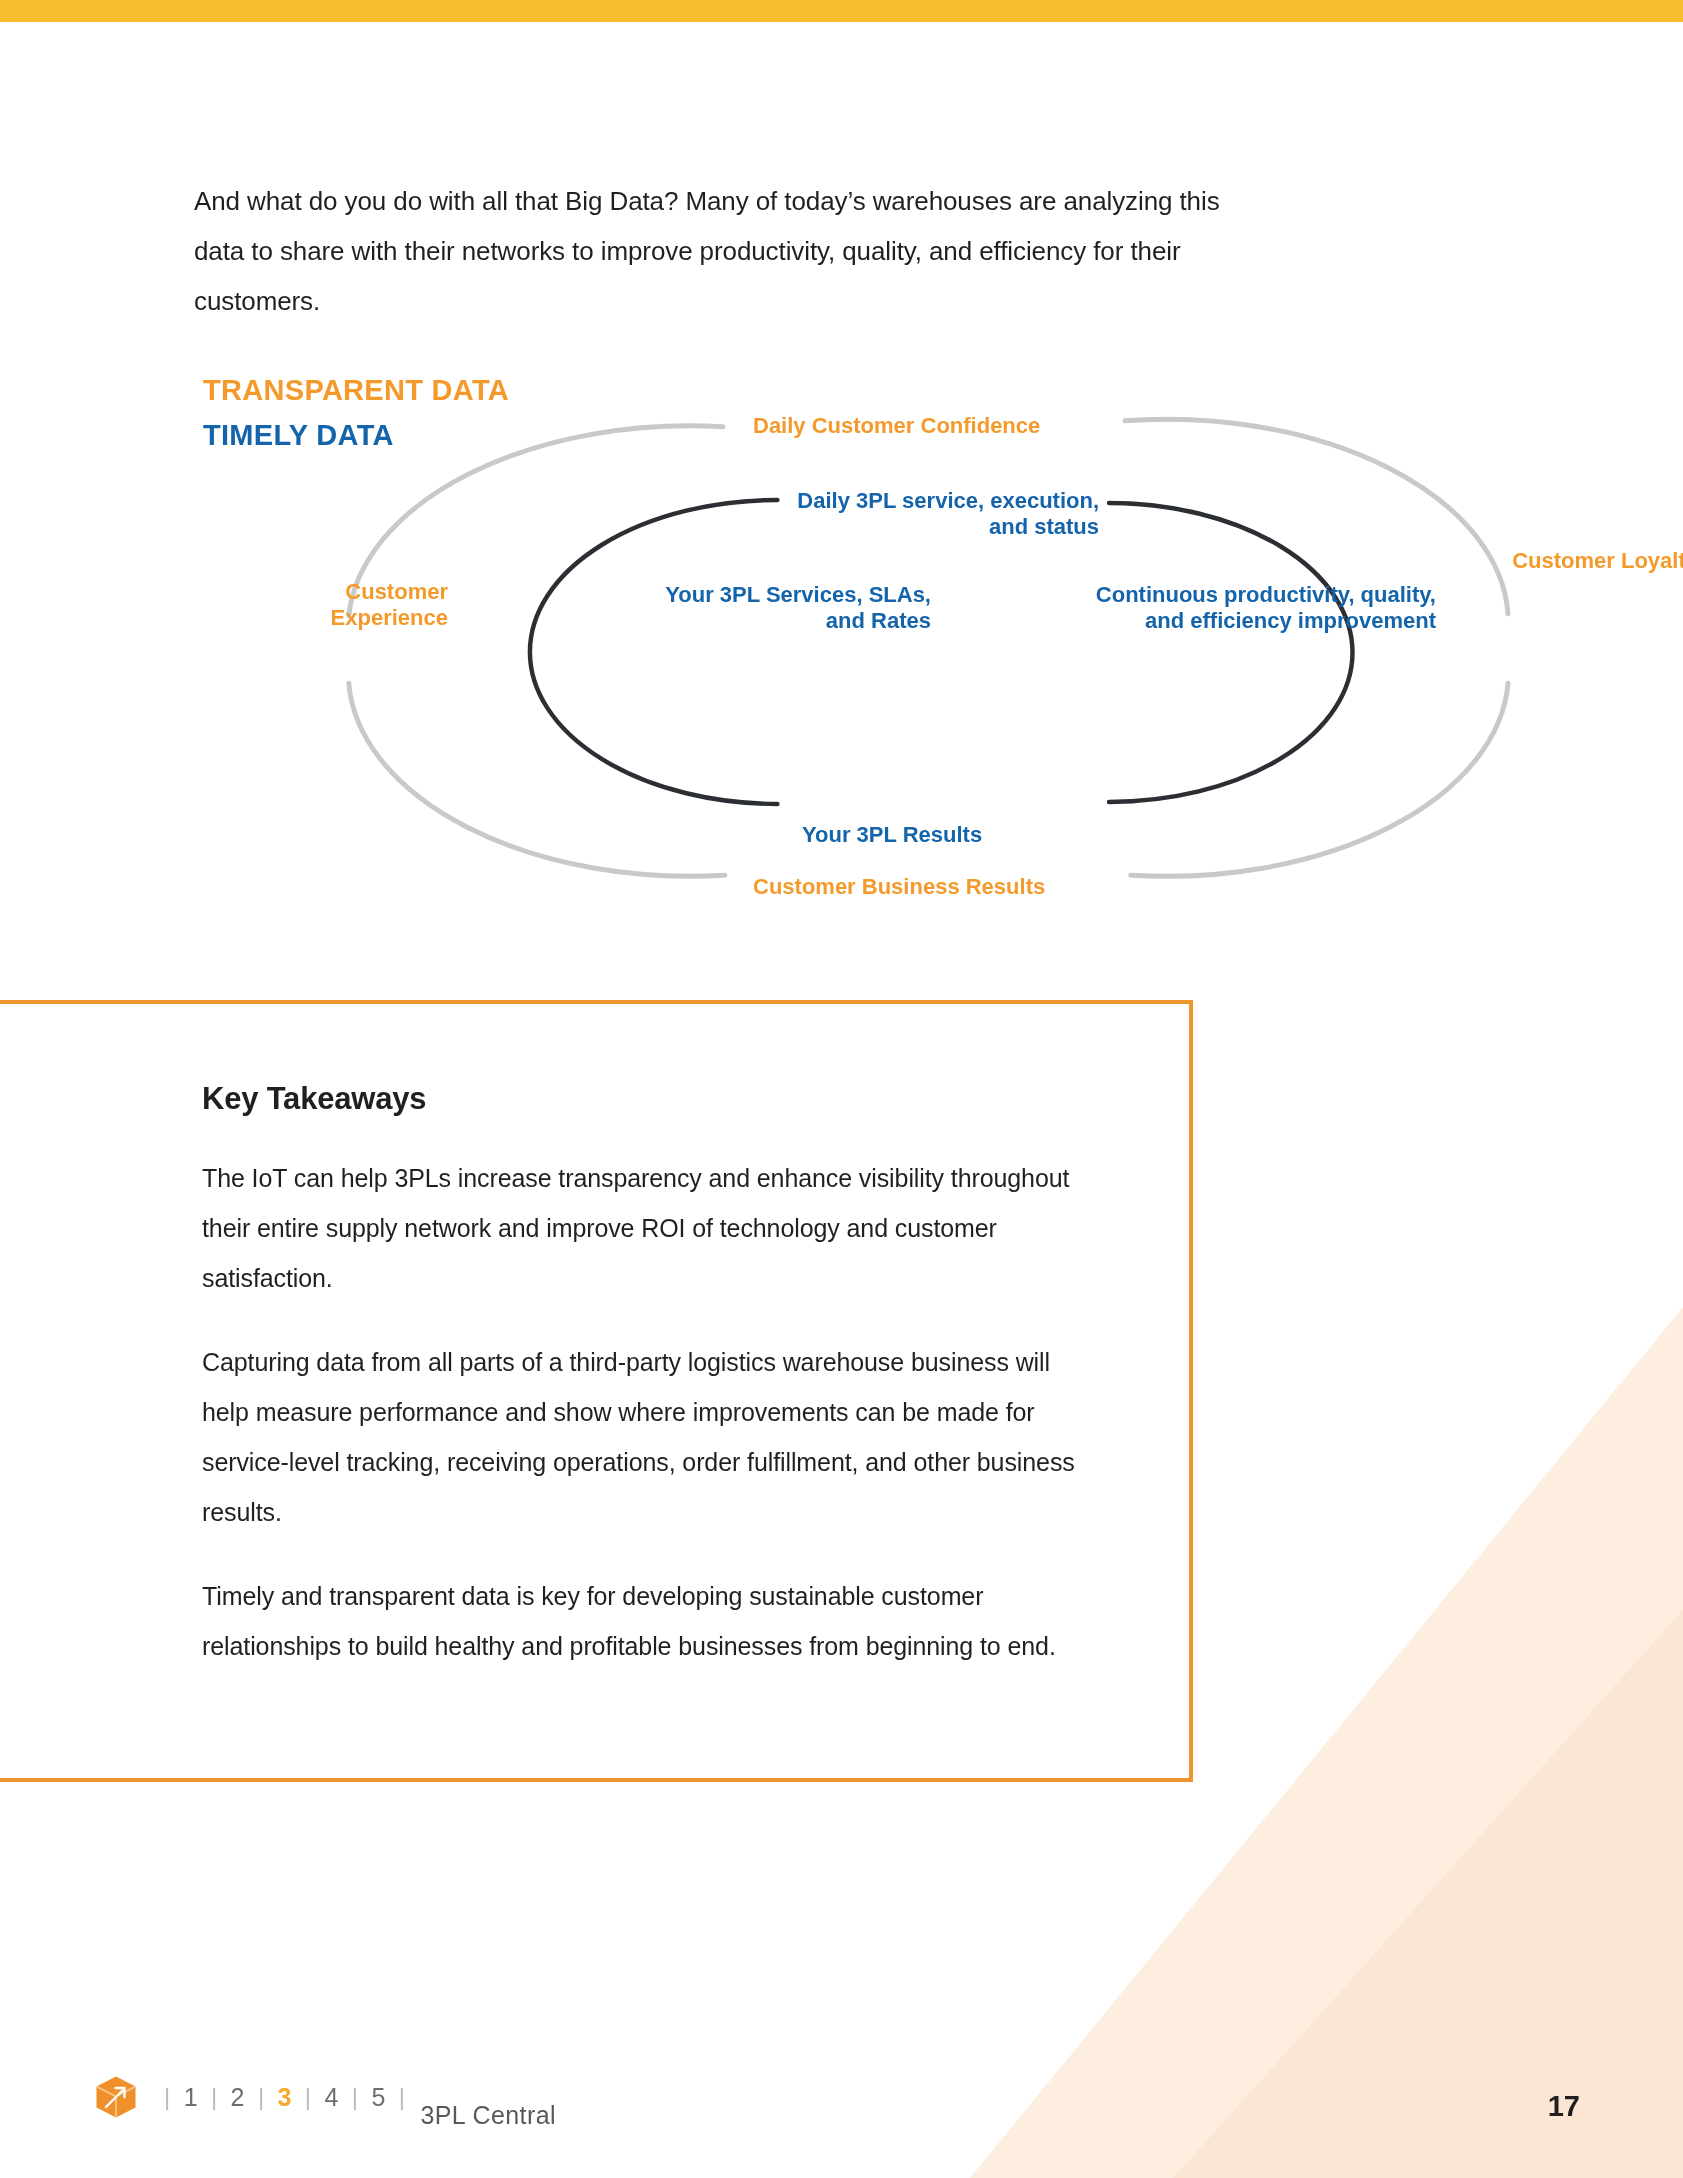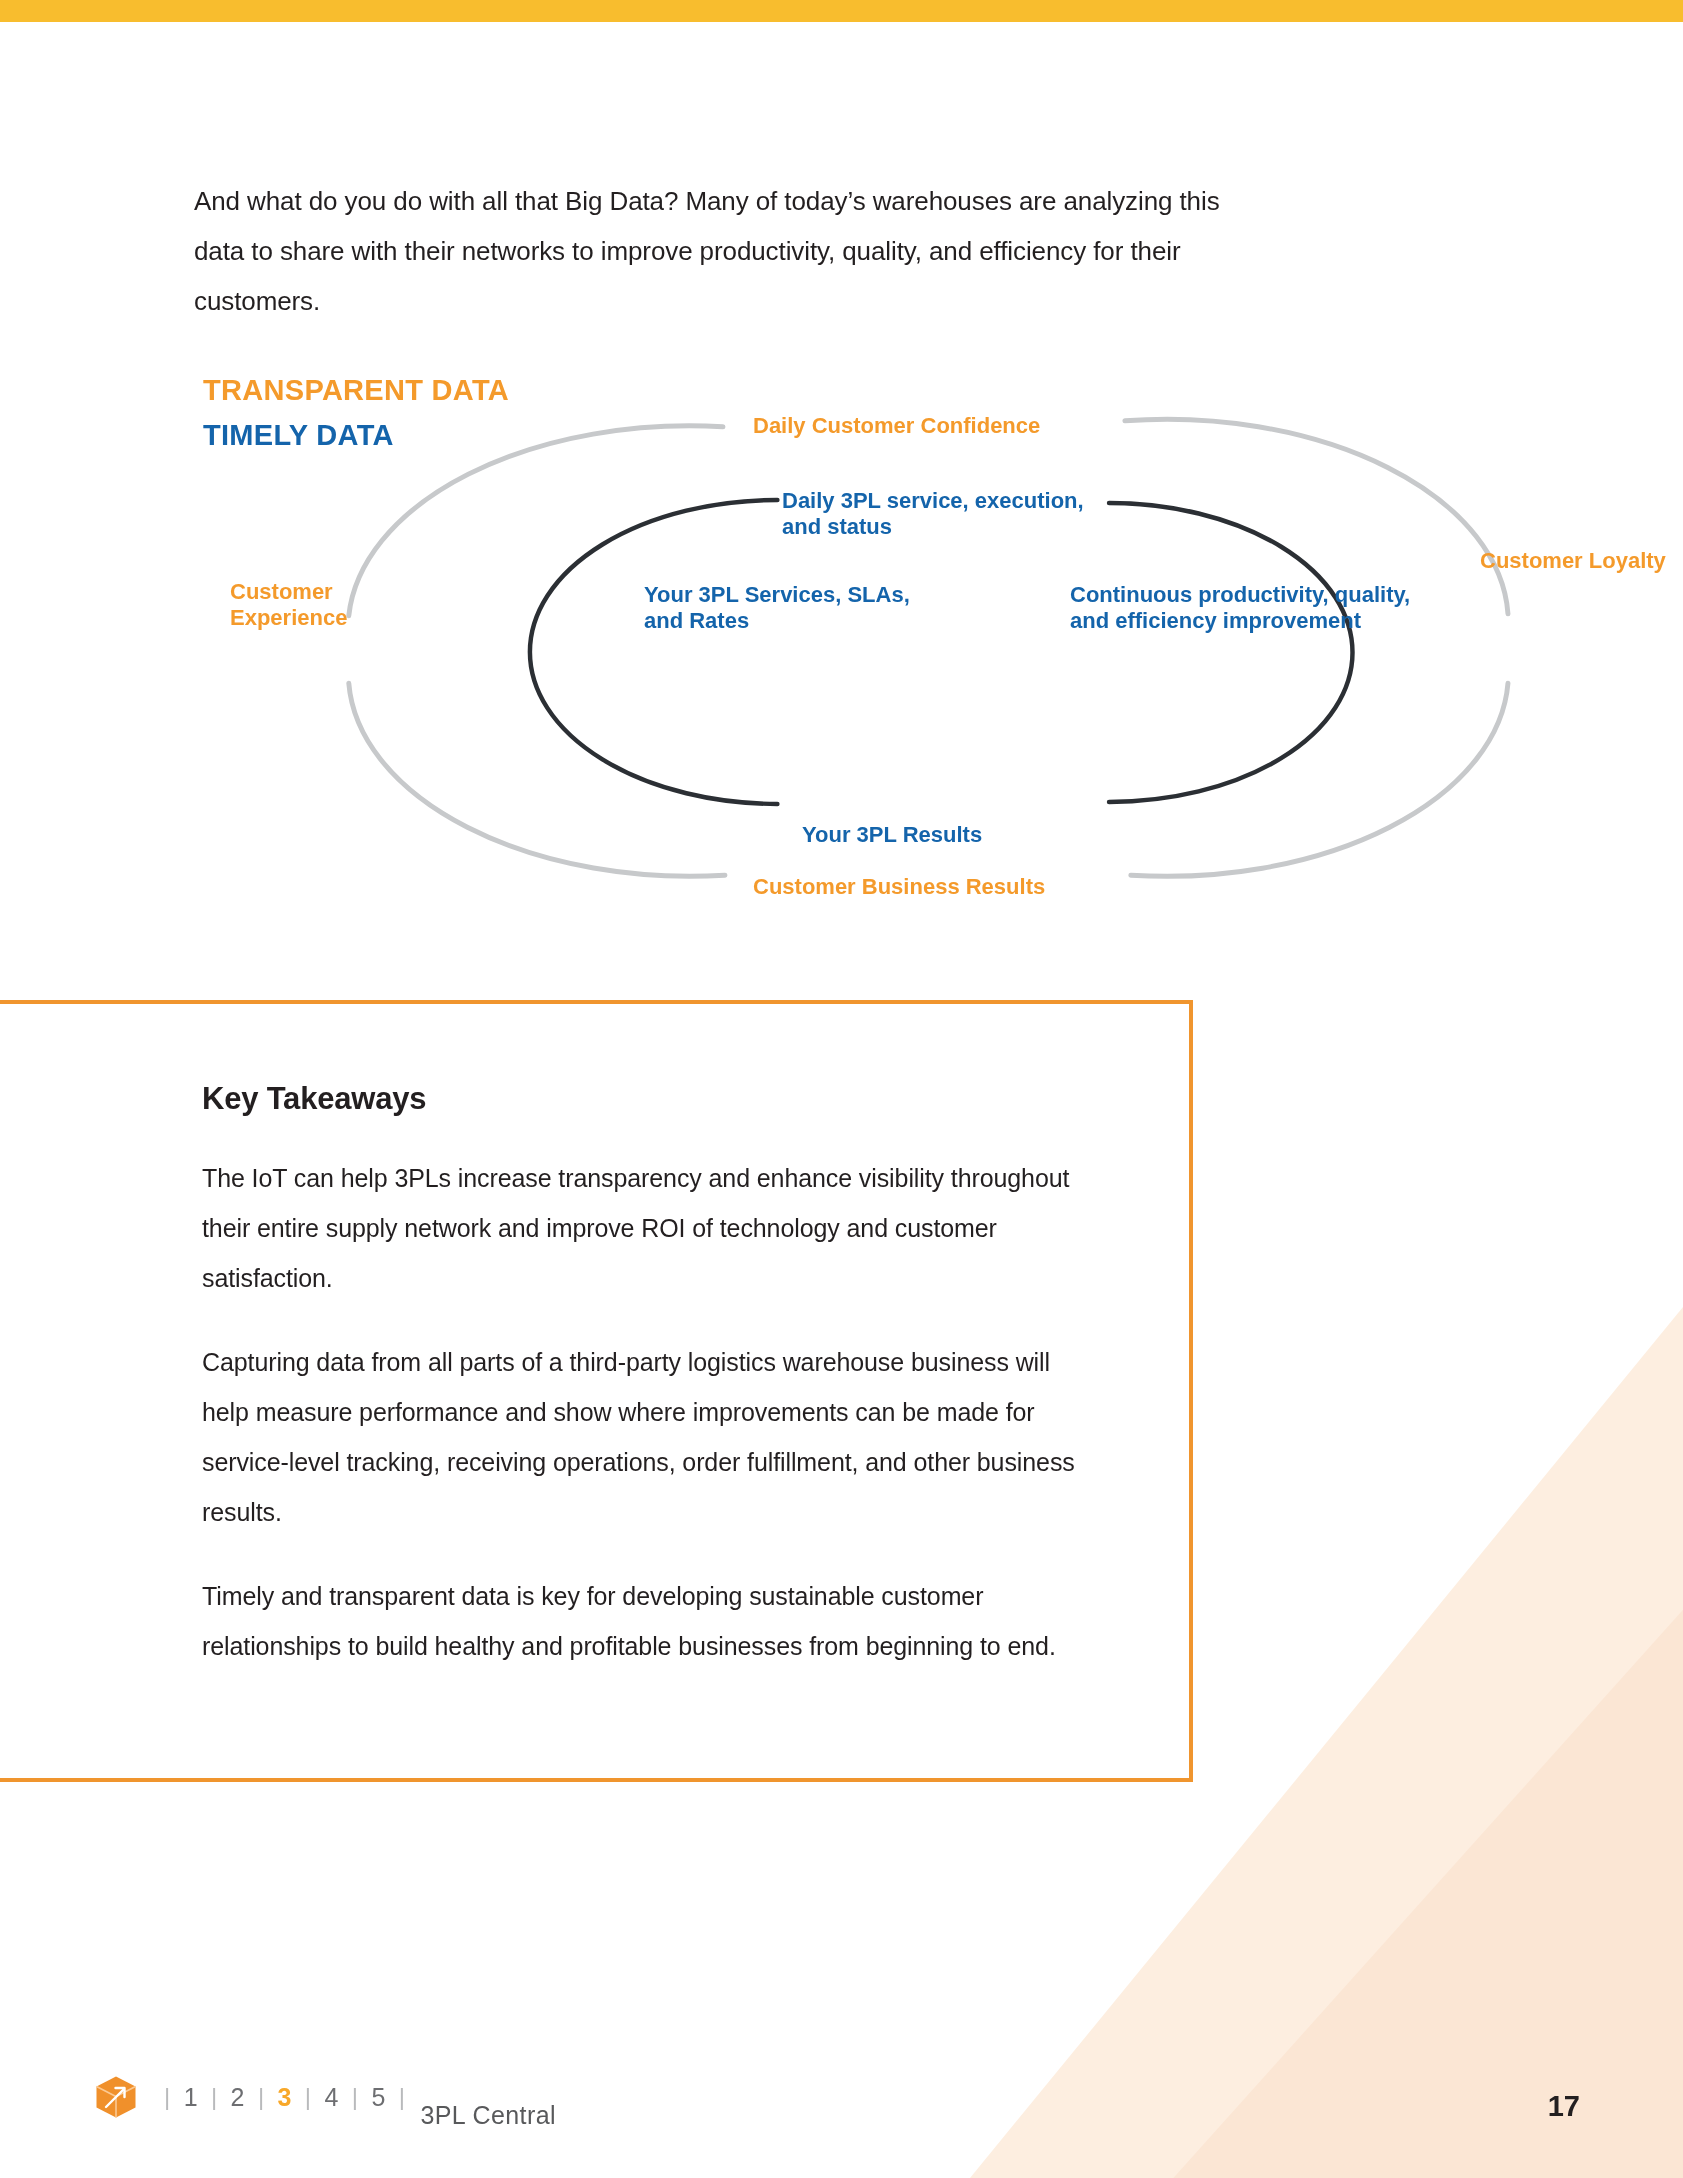--- a/index.html
+++ b/index.html
@@ -87,21 +87,21 @@
     left: 327px;
     top: 386px;
     width: 1277px;
     height: 525px;
   }
   #diagram svg { display: block; }
 
   .dg-label {
     position: absolute;
     font-weight: bold;
-    text-align: left;
+    text-align: right;
     line-height: 1.16;
     white-space: nowrap;
   }
   .dg-outer { color: #f49a2b; font-size: 22px; }
   .dg-inner { color: #1464ab; font-size: 22px; }
   .dg-wrap  { white-space: normal; }
 
   .dg-top      { left: 426px; top: 27px; }
   .dg-bottom   { left: 426px; top: 488px; }
   .dg-left     { left: -97px; top: 146px; width: 218px; white-space: normal; margin-top: 47px; }

